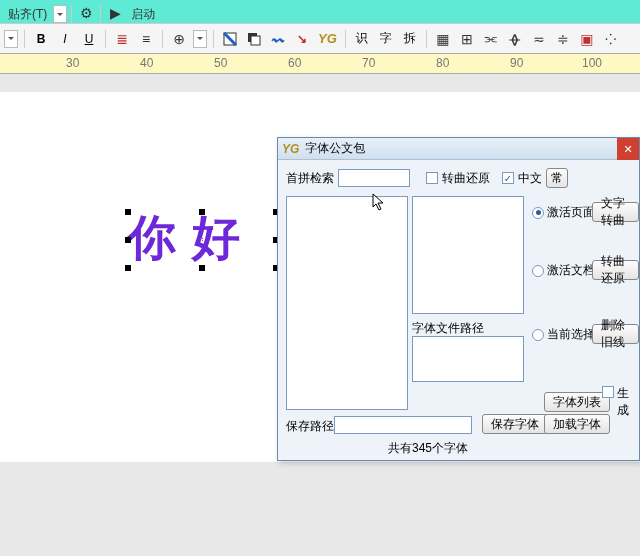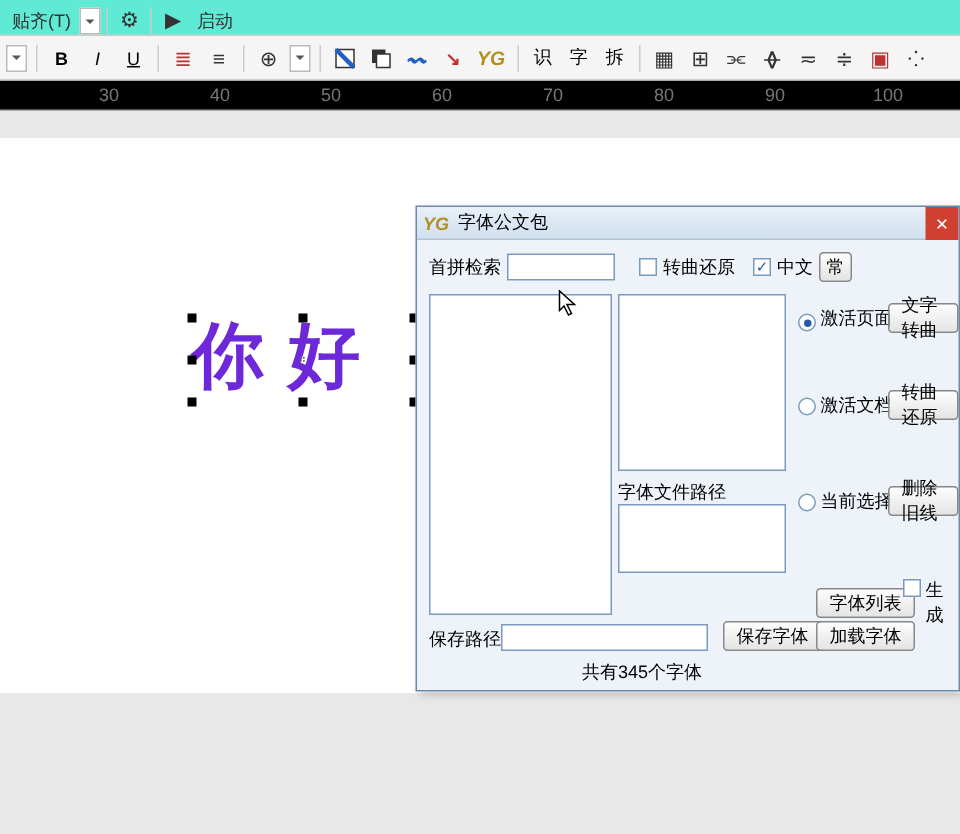--- a/index.html
+++ b/index.html
@@ -7,21 +7,21 @@
 .toolbar1{height:24px;background:#5eead4;border-bottom:1px solid #ccc;display:flex;align-items:flex-end;padding:0 4px;gap:2px;}
 .toolbar2{height:30px;background:#f5f5f5;border-bottom:1px solid #aaa;display:flex;align-items:center;padding:0 4px;gap:4px;}
 .tb-btn{height:20px;min-width:20px;display:flex;align-items:center;justify-content:center;cursor:pointer;padding:0 2px;}
 .sep{width:1px;height:18px;background:#ccc;margin:0 2px;}
 .dd{width:14px;height:18px;border:1px solid #bbb;background:#fff;display:flex;align-items:center;justify-content:center;}
 .dd::after{content:"";border:3px solid transparent;border-top-color:#555;margin-top:3px;}
 .tb-label{color:#333;padding:0 4px;cursor:pointer;}
 .ico{font-size:14px;color:#333;}
 .bold{font-weight:bold;}
 .ital{font-style:italic;}
-.ruler{height:20px;background:#000000;border-bottom:1px solid #aaa;position:relative;color:#777;font-size:9px;}
+.ruler{height:20px;background:#fef9c3;border-bottom:1px solid #aaa;position:relative;color:#777;font-size:9px;}
 .ruler span{position:absolute;top:2px;}
 .canvas-area{position:absolute;top:78px;left:0;right:0;bottom:0;background:#e8e8e8;}
 .page{position:absolute;top:14px;left:0;width:640px;height:370px;background:#fff;}
 .sel-box{position:absolute;left:128px;top:134px;width:148px;height:56px;}
 .handle{position:absolute;width:6px;height:6px;background:#000;}
 .h-tl{left:-3px;top:-3px;}.h-tr{right:-3px;top:-3px;}.h-bl{left:-3px;bottom:-3px;}.h-br{right:-3px;bottom:-3px;}
 .h-tm{left:50%;top:-3px;margin-left:-3px;}.h-bm{left:50%;bottom:-3px;margin-left:-3px;}
 .h-ml{left:-3px;top:50%;margin-top:-3px;}.h-mr{right:-3px;top:50%;margin-top:-3px;}
 .sel-text{font-family:"STXingkai","KaiTi",cursive;font-size:48px;font-weight:600;color:#6d28d9;line-height:52px;letter-spacing:2px;}
 .dot{position:absolute;left:50%;top:50%;width:3px;height:3px;background:transparent;border:1px dotted #666;margin-left:-2px;margin-top:-2px;}
@@ -177,21 +177,21 @@
       <span class="chk on"></span>
       <span class="lbl">中文</span>
       <span class="btn" style="padding:0 4px">常</span>
     </div>
 
     <div class="listbox" style="position:absolute;left:8px;top:36px;width:122px;height:214px"></div>
 
     <div class="listbox" style="position:absolute;left:134px;top:36px;width:112px;height:118px;padding:2px">
     </div>
 
-    <div style="position:absolute;left:254px;top:44px;display:flex;align-items:flex-end;gap:3px">
+    <div style="position:absolute;left:254px;top:44px;display:flex;align-items:center;gap:3px">
       <span class="radio on"></span>
       <span class="lbl">激活页面</span>
     </div>
     <span class="btn" style="position:absolute;left:314px;top:42px">文字转曲</span>
 
     <div style="position:absolute;left:254px;top:102px;display:flex;align-items:center;gap:3px">
       <span class="radio"></span>
       <span class="lbl">激活文档</span>
     </div>
     <span class="btn" style="position:absolute;left:314px;top:100px">转曲还原</span>

